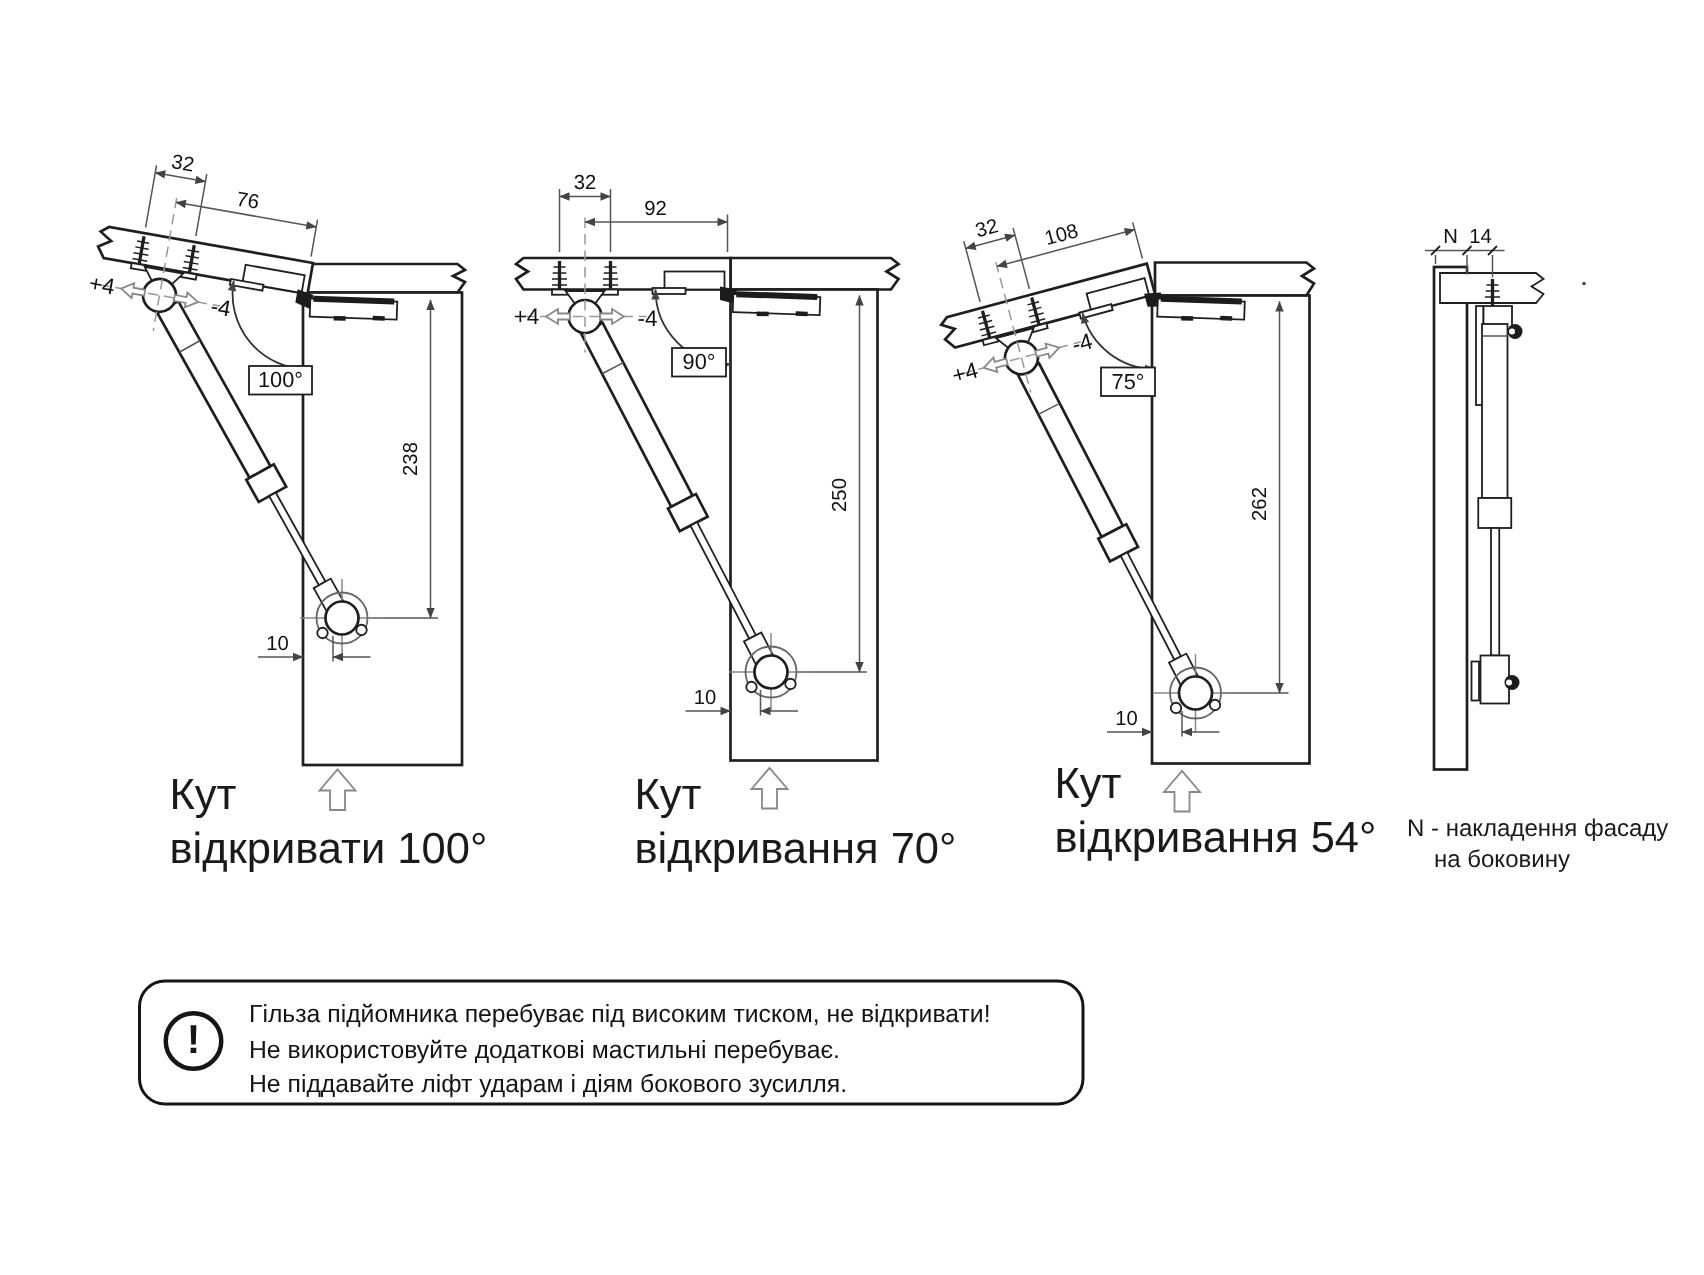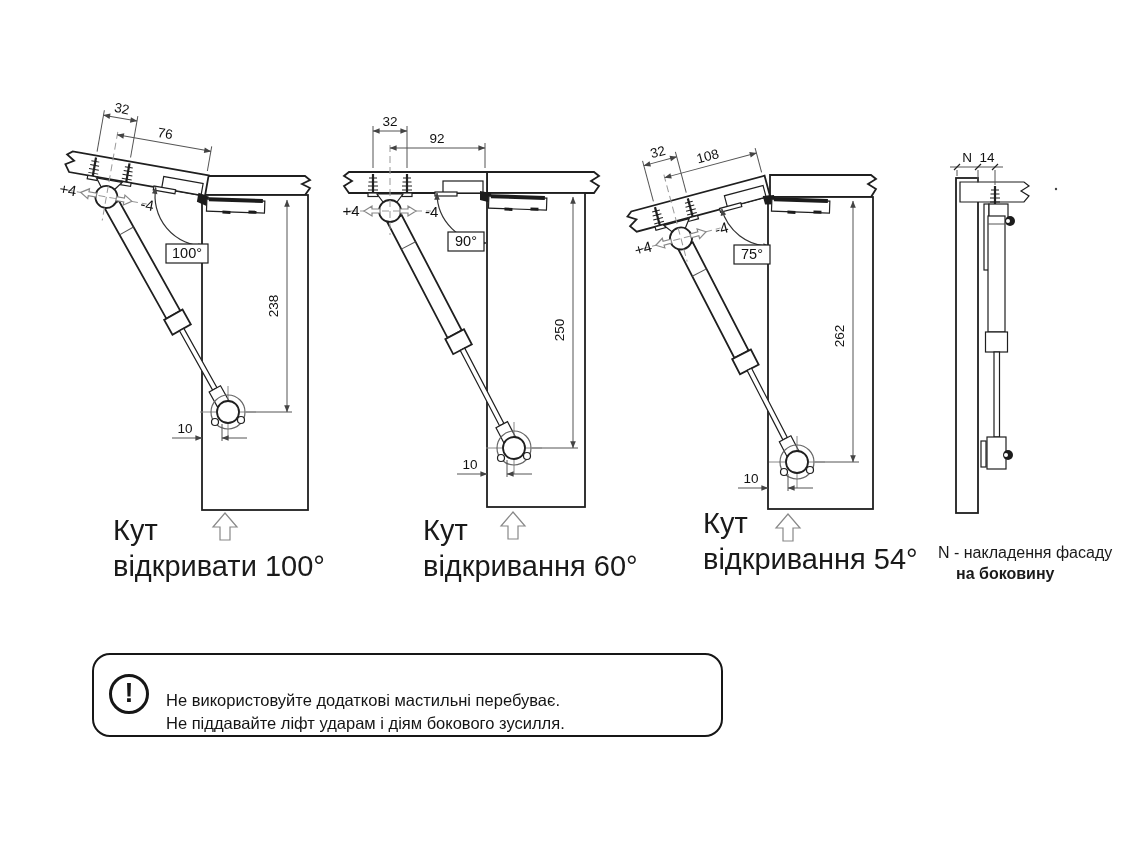--- a/index.html
+++ b/index.html
@@ -18,21 +18,21 @@
   .dimE{marker-end:url(#ae);}
   .dlbl{font-size:13.5px;fill:#111;}
   .lbl{font-size:15px;fill:#111;}
   .albl{font-size:14.5px;fill:#111;}
   .hollow{fill:#fff;stroke:#888;stroke-width:1.2;}
   .arc{stroke:#333;stroke-width:1.2;fill:none;marker-start:url(#as);marker-end:url(#ae);}
   .cross{stroke:#888;stroke-width:1;}
   .ring{fill:none;stroke:#666;stroke-width:1.2;}
   .caption{position:absolute;font-size:29px;color:#1a1a1a;line-height:1.25;white-space:nowrap;margin-left:28px;}
   .note{position:absolute;font-size:16px;color:#1a1a1a;line-height:1.3;white-space:nowrap;}
-  .note .indent{padding-left:18px;font-weight:bold;}
+  .note .indent{padding-left:18px;}
   .warnbox{position:absolute;left:92px;top:653px;width:631px;height:84px;
            border:2px solid #161616;border-radius:18px;box-sizing:border-box;}
   .warnicon{position:absolute;left:15px;top:19px;width:40px;height:40px;border:3px solid #161616;
             border-radius:50%;box-sizing:border-box;text-align:center;font-weight:bold;
             font-size:27px;line-height:33px;color:#161616;}
   .warntext{position:absolute;left:72px;top:10px;font-size:16.5px;line-height:23.5px;color:#141414;
             white-space:nowrap;}
 </style>
 </head>
 <body>
@@ -315,36 +315,36 @@
     </g>
   </g>
 </svg>
 
 <div class="caption" style="left:85px;top:512px">
   <span>Кут</span><br>
   <span>відкривати 100°</span>
 </div>
 <div class="caption" style="left:395px;top:512px">
   <span>Кут</span><br>
-  <span>відкривання 60°</span>
+  <span>відкривання 70°</span>
 </div>
 <div class="caption" style="left:675px;top:505px">
   <span>Кут</span><br>
   <span>відкривання 54°</span>
 </div>
 
 <div class="note" style="left:938px;top:543px">
   <span>N - накладення фасаду</span><br>
   <span class="indent">на боковину</span>
 </div>
 
 <div class="warnbox">
   <div class="warnicon">
     <span>!</span>
   </div>
   <div class="warntext">
-    <br>
+    <span>Гільза підйомника перебуває під високим тиском, не відкривати!</span><br>
     <span>Не використовуйте додаткові мастильні перебуває.</span><br>
     <span>Не піддавайте ліфт ударам і діям бокового зусилля.</span>
   </div>
 </div>
 
 </div>
 
 </body></html>

